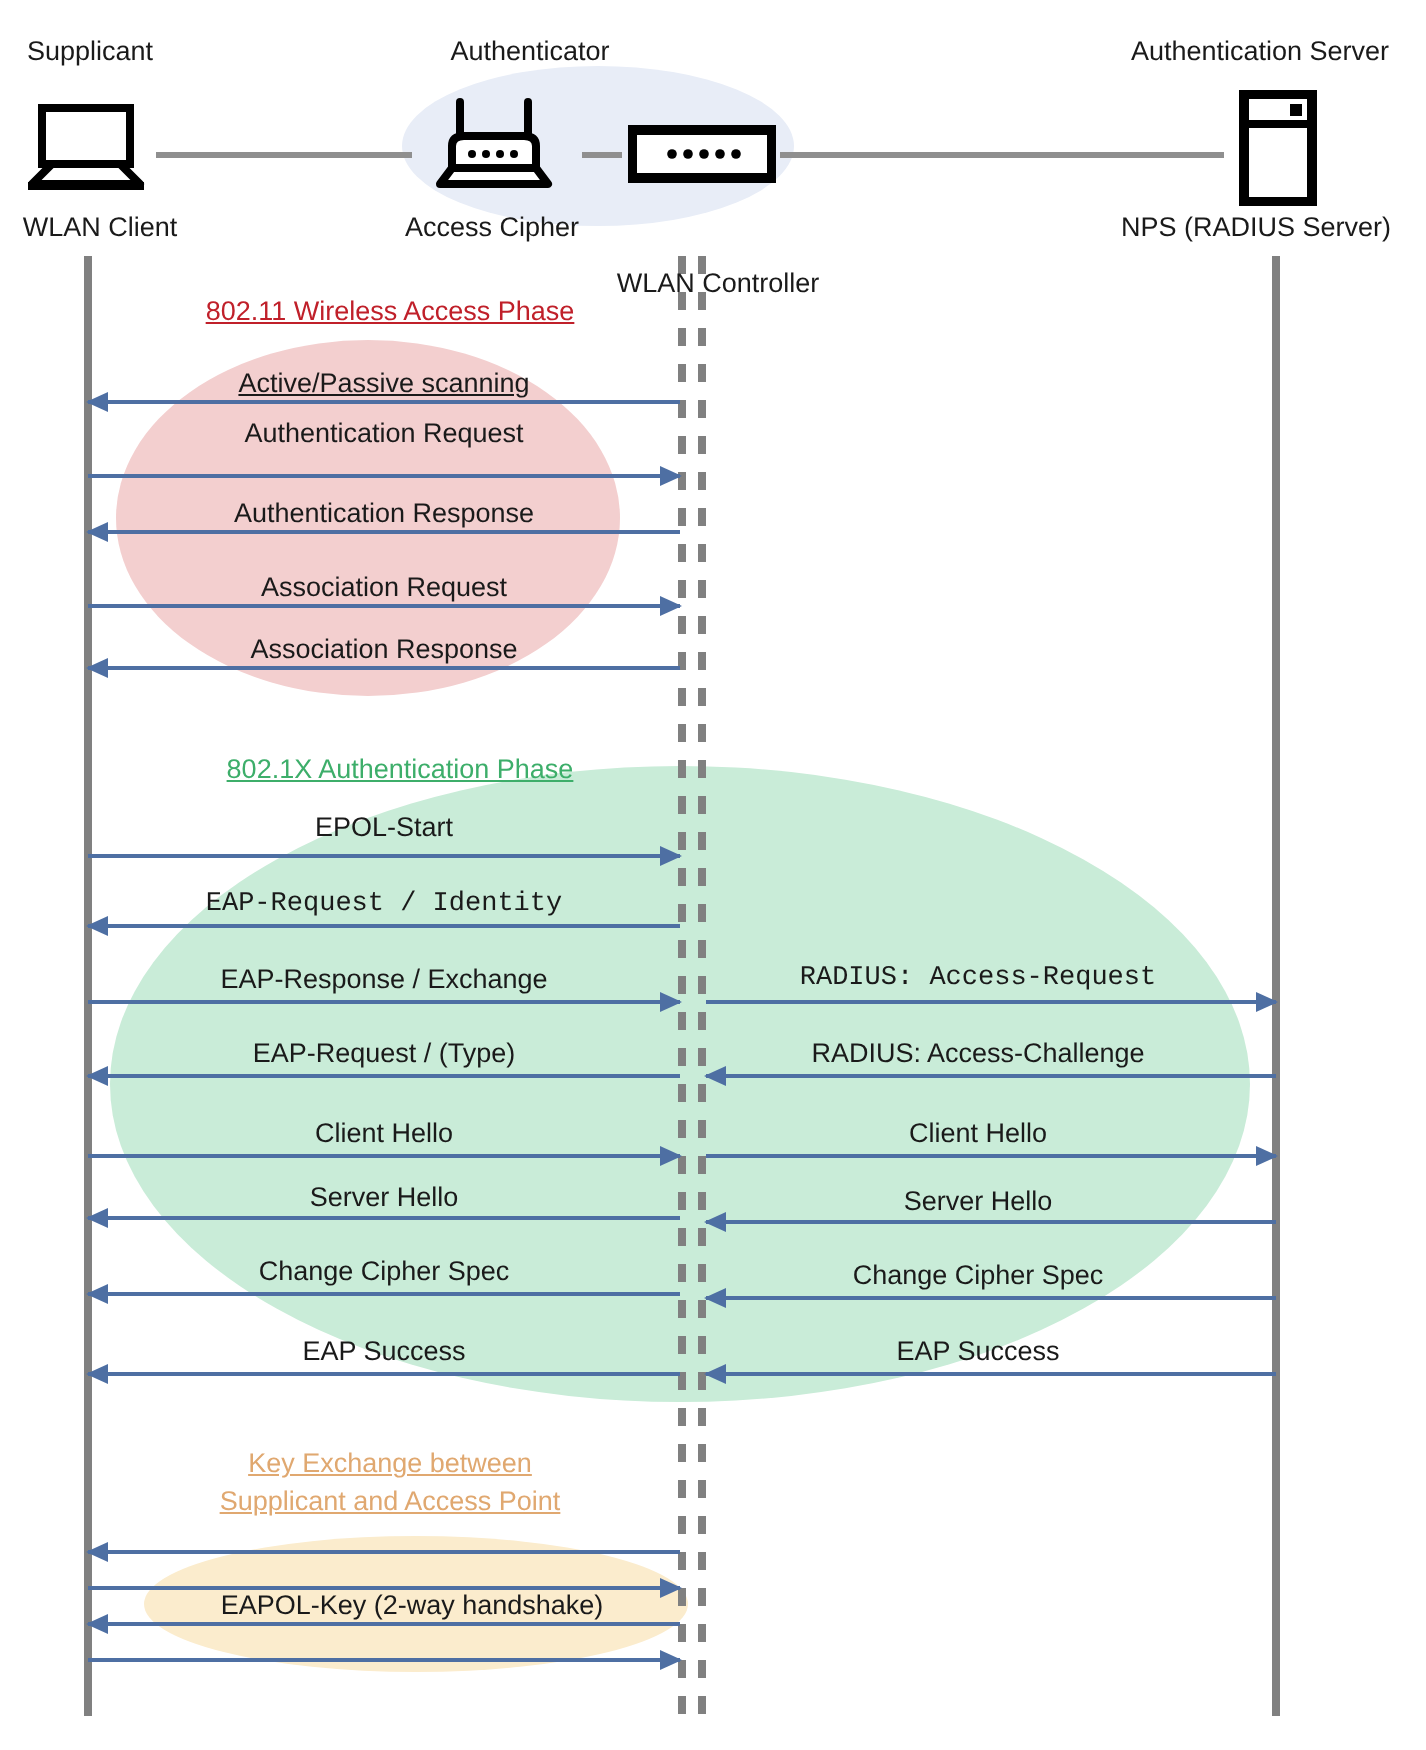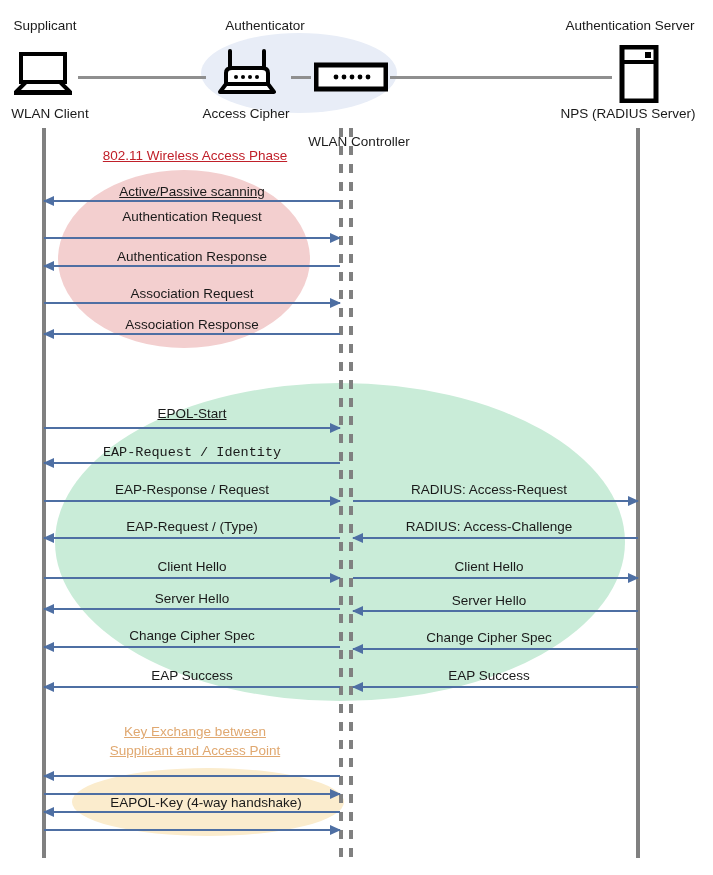--- a/index.html
+++ b/index.html
@@ -204,46 +204,47 @@
 
   <div class="msg-label" style="left:192px; top:249px;">Authentication Response</div>
   <div class="msg to-left" style="left:44px; top:265px; width:296px;"></div>
 
   <div class="msg-label" style="left:192px; top:286px;">Association Request</div>
   <div class="msg to-right" style="left:44px; top:302px; width:296px;"></div>
 
   <div class="msg-label" style="left:192px; top:317px;text-align:right;">Association Response</div>
   <div class="msg to-left" style="left:44px; top:333px; width:296px;"></div>
 
-
-  <div class="msg-label" style="left:192px; top:406px;text-decoration:underline;">EPOL-Start</div>
+  <div class="phase-title" style="left:100px; top:375px; width:200px; color:#3dae6a;">802.1X Authentication Phase</div>
+
+  <div class="msg-label" style="left:192px; top:406px;">EPOL-Start</div>
   <div class="msg to-right" style="left:44px; top:427px; width:296px;"></div>
 
   <div class="msg-label" style="left:192px; top:445px;font-family:Liberation Mono, monospace;">EAP-Request / Identity</div>
   <div class="msg to-left" style="left:44px; top:462px; width:296px;"></div>
 
-  <div class="msg-label" style="left:192px; top:482px;">EAP-Response / Request</div>
+  <div class="msg-label" style="left:192px; top:482px;">EAP-Response / Exchange</div>
   <div class="msg to-right" style="left:44px; top:500px; width:296px;"></div>
 
   <div class="msg-label" style="left:192px; top:519px;">EAP-Request / (Type)</div>
   <div class="msg to-left" style="left:44px; top:537px; width:296px;"></div>
 
   <div class="msg-label" style="left:192px; top:559px;">Client Hello</div>
   <div class="msg to-right" style="left:44px; top:577px; width:296px;"></div>
 
   <div class="msg-label" style="left:192px; top:591px;">Server Hello</div>
   <div class="msg to-left" style="left:44px; top:608px; width:296px;"></div>
 
   <div class="msg-label" style="left:192px; top:628px;">Change Cipher Spec</div>
   <div class="msg to-left" style="left:44px; top:646px; width:296px;"></div>
 
   <div class="msg-label" style="left:192px; top:668px;">EAP Success</div>
   <div class="msg to-left" style="left:44px; top:686px; width:296px;"></div>
 
-  <div class="msg-label" style="left:489px; top:482px;">RADIUS: Access-Request</div>
+  <div class="msg-label" style="left:489px; top:482px;font-family:Liberation Mono, monospace;">RADIUS: Access-Request</div>
   <div class="msg to-right" style="left:353px; top:500px; width:285px;"></div>
 
   <div class="msg-label" style="left:489px; top:519px;">RADIUS: Access-Challenge</div>
   <div class="msg to-left" style="left:353px; top:537px; width:285px;"></div>
 
   <div class="msg-label" style="left:489px; top:559px;">Client Hello</div>
   <div class="msg to-right" style="left:353px; top:577px; width:285px;"></div>
 
   <div class="msg-label" style="left:489px; top:593px;">Server Hello</div>
   <div class="msg to-left" style="left:353px; top:610px; width:285px;"></div>
@@ -253,18 +254,18 @@
 
   <div class="msg-label" style="left:489px; top:668px;">EAP Success</div>
   <div class="msg to-left" style="left:353px; top:686px; width:285px;"></div>
 
   <div class="phase-title" style="left:85px; top:722px; width:220px; color:#e0a870;">Key Exchange between</div>
   <div class="phase-title" style="left:85px; top:741px; width:220px; color:#e0a870;">Supplicant and Access Point</div>
 
   <div class="msg to-left" style="left:44px; top:775px; width:296px;"></div>
   <div class="msg to-right" style="left:44px; top:793px; width:296px;"></div>
 
-  <div class="msg-label" style="left:206px; top:795px;">EAPOL-Key (4-way handshake)</div>
+  <div class="msg-label" style="left:206px; top:795px;">EAPOL-Key (2-way handshake)</div>
 
   <div class="msg to-left" style="left:44px; top:811px; width:296px;"></div>
   <div class="msg to-right" style="left:44px; top:829px; width:296px;"></div>
 
 </div>
 
 </body></html>

